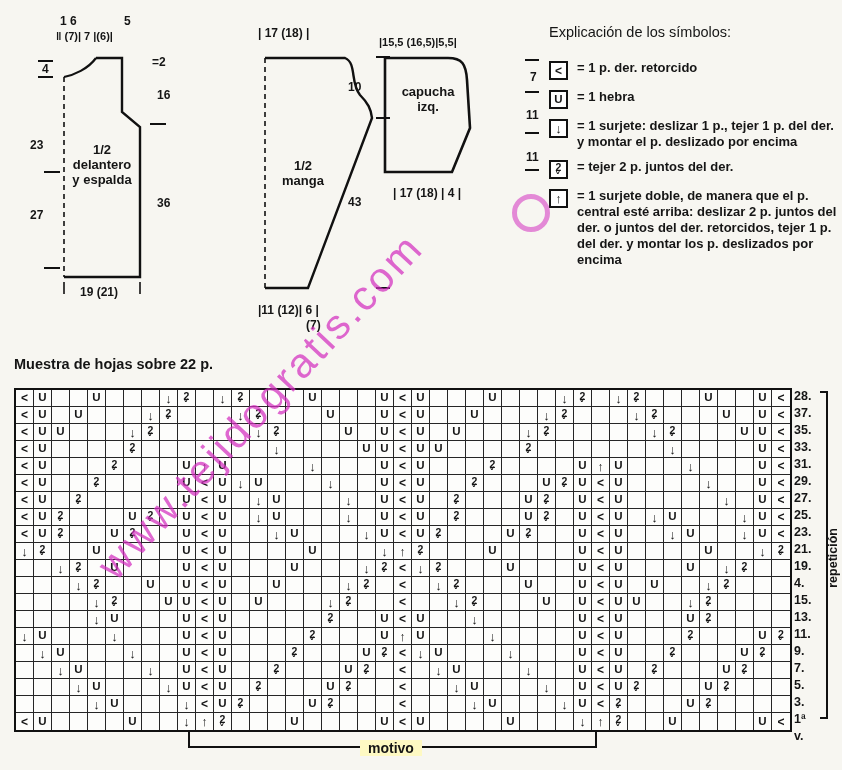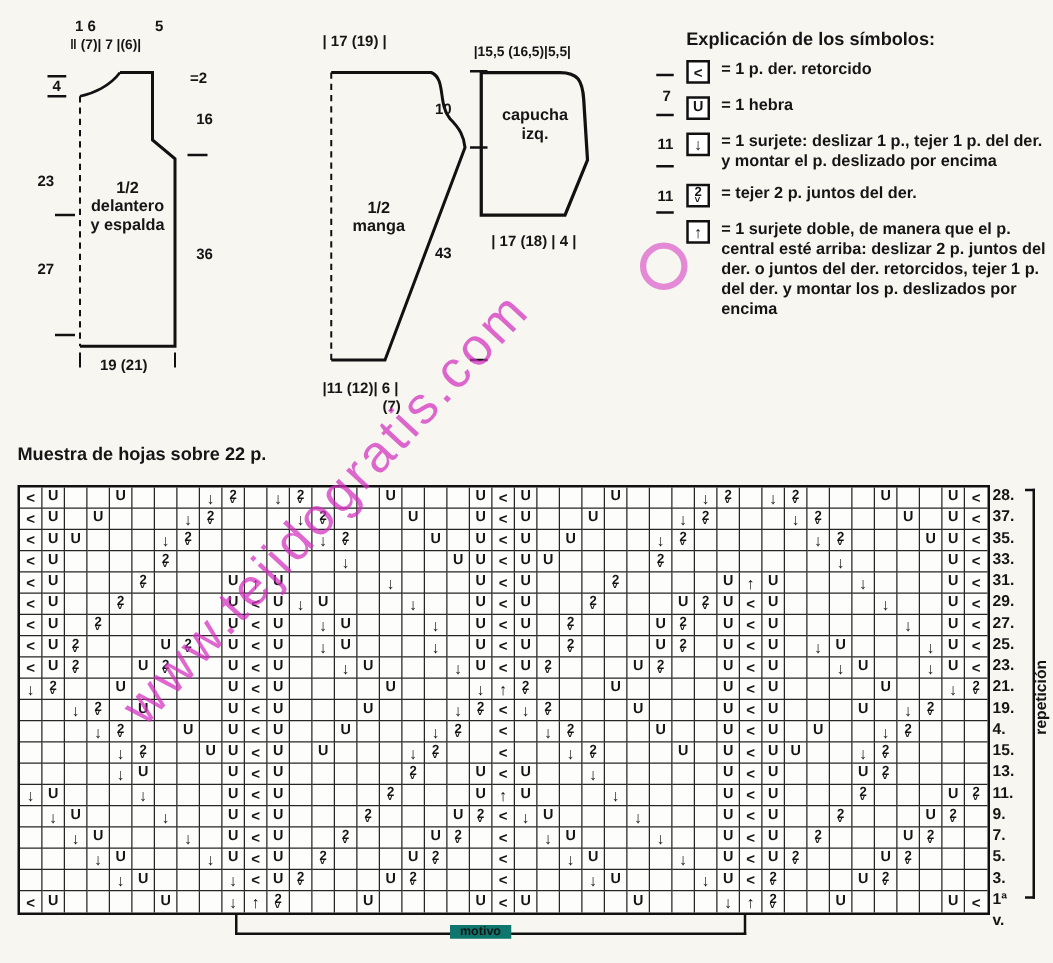--- a/index.html
+++ b/index.html
@@ -10,21 +10,21 @@
   }
   #schematic-svg{position:absolute;left:0;top:0;z-index:1;}
   .abs{position:absolute;z-index:2;white-space:nowrap;}
   .meas{font-size:12px;font-weight:700;}
   .meas-sm{font-size:11px;font-weight:700;}
   .piece-label{font-size:13px;font-weight:700;text-align:center;line-height:15px;}
   .underover{border-top:2px solid #111;border-bottom:2px solid #111;padding:0 4px;}
 
   
   #legend{position:absolute;left:549px;top:24px;width:288px;z-index:2;}
-  #legend-title{font-size:14.5px;font-weight:700;margin-bottom:7px;}
+  #legend-title{font-size:14.5px;font-weight:400;margin-bottom:20px;}
   .legend-item{display:flex;align-items:flex-start;margin-bottom:9px;}
   .lbox{width:15px;height:15px;border:2px solid #111;flex:0 0 auto;margin-right:9px;
         display:flex;align-items:center;justify-content:center;background:#fff;margin-top:1px;}
   .ltext{font-size:13px;font-weight:700;line-height:16px;white-space:normal;}
 
   
   #chart-title{position:absolute;left:14px;top:356px;font-size:14.5px;font-weight:700;z-index:2;}
   #grid{position:absolute;left:14px;top:388px;border:2px solid #111;background:#fdfdfb;z-index:2;}
   .crow{display:flex;height:17px;}
   .cell{width:18px;height:17px;box-sizing:border-box;border-right:1px solid #262626;border-bottom:1px solid #262626;
@@ -38,22 +38,22 @@
   .sym.two{position:relative;font-size:10.5px;top:-2px;}
   .sym.two i{position:absolute;left:0px;top:6.5px;font-size:8px;font-style:normal;}
   #row-labels{position:absolute;left:794px;top:388px;z-index:2;}
   .rlab{position:absolute;height:17px;line-height:17px;font-size:12.5px;font-weight:700;}
   #repeat-bracket{position:absolute;left:820px;top:391px;width:6px;height:324px;
      border-right:2px solid #111;border-top:2px solid #111;border-bottom:2px solid #111;z-index:2;}
   #repeat-label{position:absolute;left:826px;top:528px;z-index:2;font-size:12.5px;font-weight:700;
      writing-mode:vertical-rl;transform:rotate(180deg);}
   #motif-bracket{position:absolute;left:188px;top:731px;width:409px;height:17px;box-sizing:border-box;
      border-left:2px solid #111;border-right:2px solid #111;border-bottom:2px solid #111;z-index:2;}
-  #motif-label{position:absolute;left:360px;top:740px;background:#0f766e;padding:0 8px;
-     font-size:10px;font-weight:700;z-index:3;}
+  #motif-label{position:absolute;left:360px;top:740px;background:#fef9c3;padding:0 8px;
+     font-size:14px;font-weight:700;z-index:3;}
 
   
   #watermark{position:absolute;left:88px;top:556px;transform:rotate(-47deg);transform-origin:0 0;
      font-size:42px;letter-spacing:3px;color:#d42fc0;opacity:.72;z-index:6;pointer-events:none;}
   #watermark-ring{position:absolute;left:512px;top:194px;width:28px;height:28px;border:5px solid #d42fc0;
      border-radius:50%;opacity:.55;z-index:6;pointer-events:none;}
 </style>
 </head>
 <body>
 
@@ -96,21 +96,21 @@
 <div class="abs meas" style="left:152px;top:55px;">=2</div>
 <div class="abs meas" style="left:157px;top:88px;">16</div>
 <div class="abs meas" style="left:157px;top:196px;">36</div>
 <div class="abs meas" style="left:80px;top:285px;">19 (21)</div>
 <div class="abs piece-label" style="left:62px;top:142px;width:80px;">
   <div>1/2</div>
   <div>delantero</div>
   <div>y espalda</div>
 </div>
 
-<div class="abs meas" style="left:258px;top:26px;">|  17 (19)  |</div>
+<div class="abs meas" style="left:258px;top:26px;">|  17 (18)  |</div>
 <div class="abs meas" style="left:348px;top:80px;">10</div>
 <div class="abs meas" style="left:348px;top:195px;">43</div>
 <div class="abs meas" style="left:258px;top:303px;">|11 (12)|  6  |</div>
 <div class="abs meas" style="left:306px;top:318px;">(7)</div>
 <div class="abs piece-label" style="left:268px;top:158px;width:70px;">
   <div>1/2</div>
   <div>manga</div>
 </div>
 
 <div class="abs meas-sm" style="left:379px;top:36px;">|15,5 (16,5)|5,5|</div>

